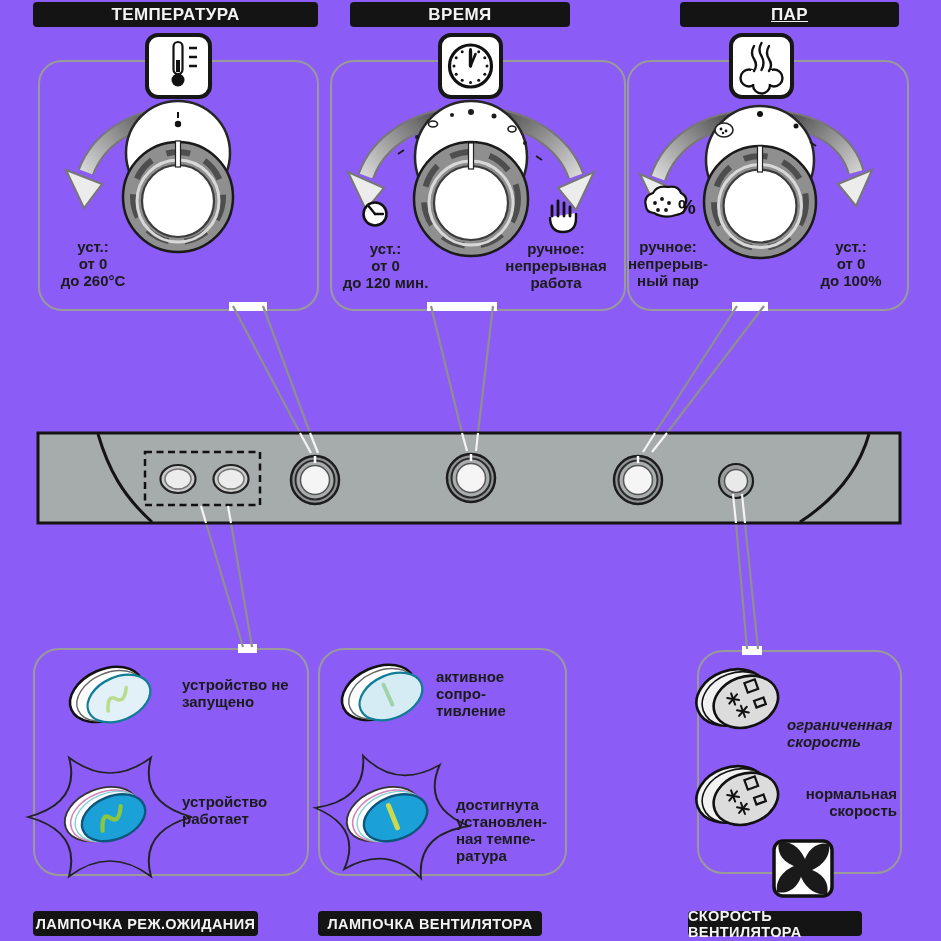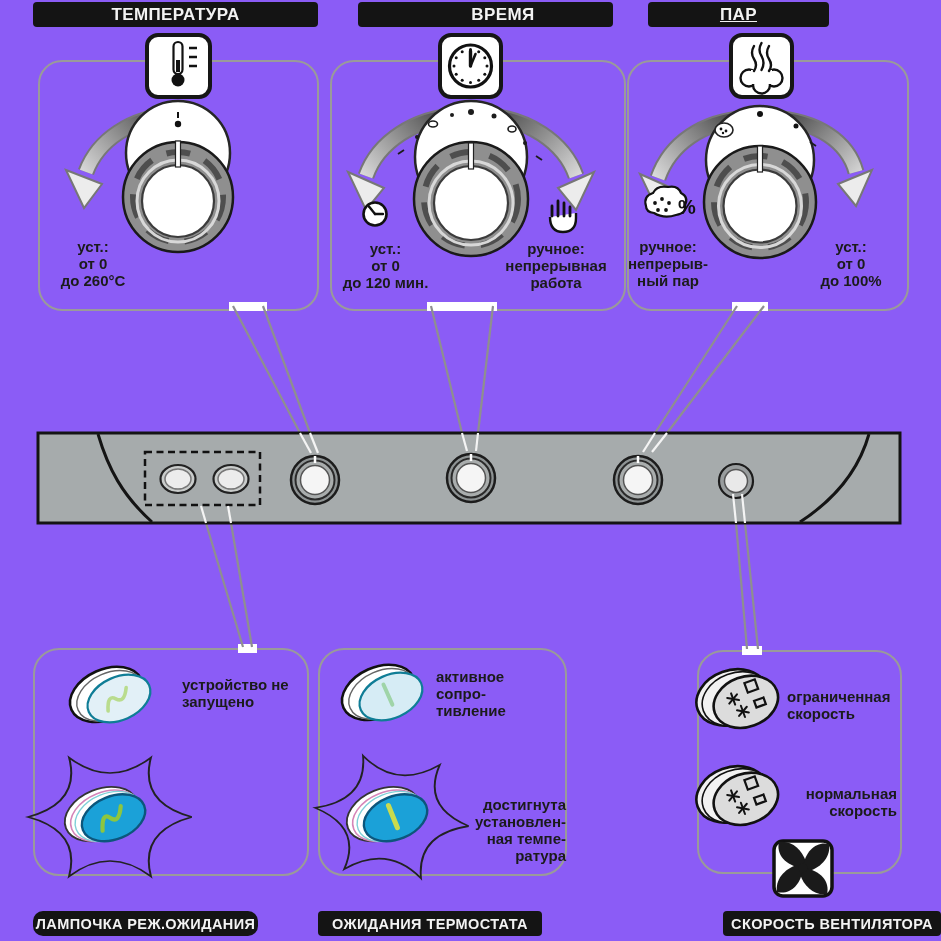--- a/index.html
+++ b/index.html
@@ -18,24 +18,24 @@
   .pct{position:absolute;font-weight:bold;color:#111;font-size:20px;z-index:2;}
 </style>
 </head>
 <body>
 
 <div id="canvas">
 
   <div class="bar top" style="left:33px;width:285px;">
       <span>ТЕМПЕРАТУРА</span>
     </div>
-  <div class="bar top" style="left:358px;width:220px;padding-left:35px;">
+  <div class="bar top" style="left:350px;width:220px;">
       <span>ВРЕМЯ</span>
     </div>
-  <div class="bar top" style="left:648px;width:181px;text-decoration:underline;">
+  <div class="bar top" style="left:680px;width:219px;text-decoration:underline;">
       <span>ПАР</span>
     </div>
 
   <div class="obox" style="left:38px;top:60px;width:277px;height:247px;"></div>
   <div class="obox" style="left:330px;top:60px;width:292px;height:247px;"></div>
   <div class="obox" style="left:627px;top:60px;width:278px;height:247px;"></div>
   <div class="obox" style="left:33px;top:648px;width:272px;height:224px;border-radius:26px;"></div>
   <div class="obox" style="left:318px;top:648px;width:245px;height:224px;border-radius:26px;"></div>
   <div class="obox" style="left:697px;top:650px;width:201px;height:220px;border-radius:26px;"></div>
 
@@ -340,35 +340,37 @@
   <div class="lbl center" style="left:620px;top:238px;width:96px;">ручное:
 непрерыв-
 ный пар</div>
   <div class="lbl center" style="left:805px;top:238px;width:92px;">уст.:
 от 0
 до 100%</div>
   <div class="pct" style="left:678px;top:196px;">%</div>
 
   <div class="lbl" style="left:182px;top:676px;width:135px;">устройство не
 запущено</div>
+  <div class="lbl" style="left:182px;top:793px;width:125px;">устройство
+работает</div>
   <div class="lbl" style="left:436px;top:668px;width:110px;">активное
 сопро-
 тивление</div>
-  <div class="lbl" style="left:441px;top:796px;width:125px;text-align:right;">достигнута
+  <div class="lbl" style="left:456px;top:796px;width:125px;">достигнута
 установлен-
 ная темпе-
 ратура</div>
-  <div class="lbl" style="left:787px;top:688px;width:112px;">ограниченная
+  <div class="lbl" style="left:787px;top:716px;width:112px;font-style:italic;">ограниченная
 скорость</div>
   <div class="lbl" style="left:787px;top:785px;width:110px;text-align:right;">нормальная
 скорость</div>
 
-  <div class="bar bottom" style="left:33px;width:225px;border-radius:10px;">
+  <div class="bar bottom" style="left:33px;width:225px;">
       <span>ЛАМПОЧКА РЕЖ.ОЖИДАНИЯ</span>
     </div>
   <div class="bar bottom" style="left:318px;width:224px;">
-      <span>ОЖИДАНИЯ ТЕРМОСТАТА</span>
-    </div>
-  <div class="bar bottom" style="left:723px;width:218px;">
+      <span>ЛАМПОЧКА ВЕНТИЛЯТОРА</span>
+    </div>
+  <div class="bar bottom" style="left:688px;width:174px;">
       <span>СКОРОСТЬ ВЕНТИЛЯТОРА</span>
     </div>
 
 </div>
 
 </body></html>

